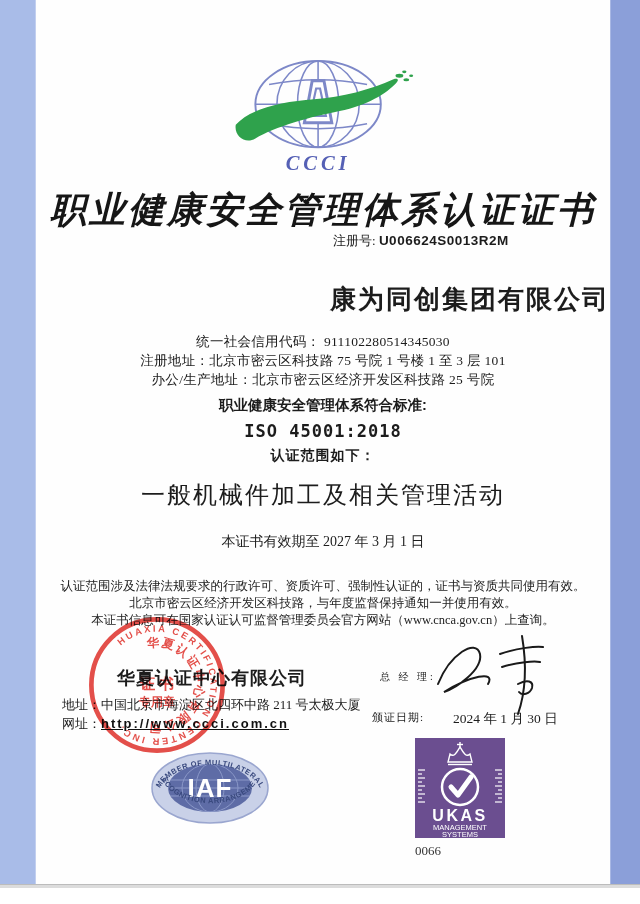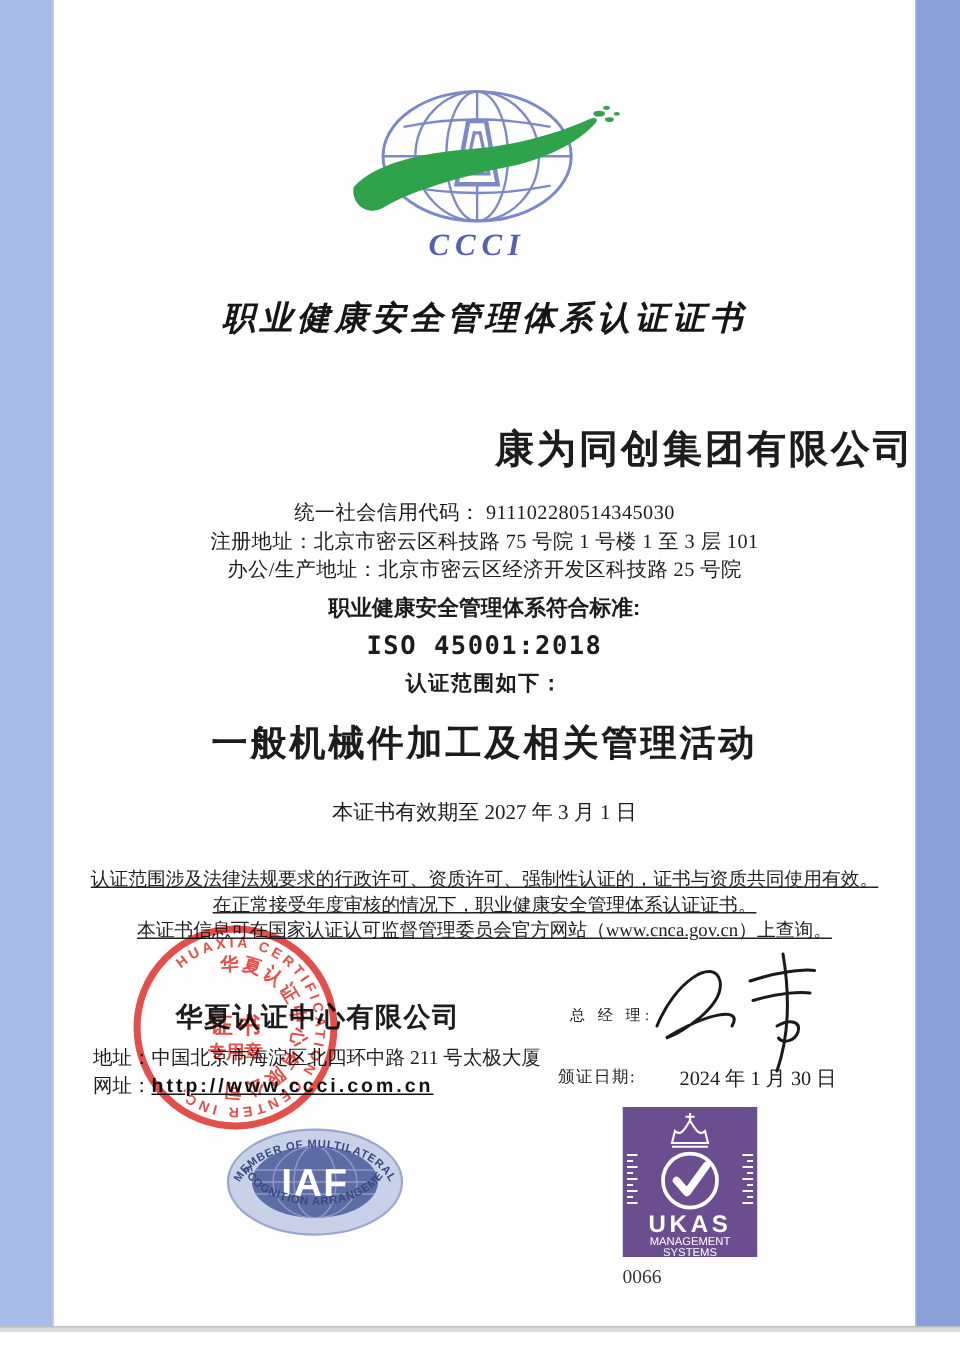--- a/index.html
+++ b/index.html
@@ -8,37 +8,37 @@
   .page { position:relative; width:640px; height:888px; background:#fefefe; overflow:hidden; }
   .strip { position:absolute; top:0; height:904px; }
   .strip-left  { left:0;  width:36px; background:#a9bce8; border-right:1px solid #c2cfef; }
   .strip-right { right:0; width:30px; background:#8b9fd9; border-left:1px solid #a9b8e4; }
   .bottom-edge { position:absolute; left:0; right:0; bottom:0; height:4px; background:#dcdcdc; border-top:1px solid #bcbcbc; }
 
   .center-line { position:absolute; left:36px; right:30px; text-align:center; }
 
   .ccci-logo { position:absolute; left:224px; top:50px; }
 
-  .title { top:186px; font-size:22px; font-weight:700; font-style:italic; letter-spacing:3px; color:#161616;
-           font-family:Liberation Serif, serif;margin-top:11px; }
+  .title { top:186px; font-size:36px; font-weight:700; font-style:italic; letter-spacing:3px; color:#161616;
+           font-family:Liberation Serif, serif; }
   .reg-line { position:absolute; left:333px; top:232px; font-size:13px; }
   .reg-line .reg-val { font-family:"Liberation Sans",sans-serif; font-weight:700; font-size:13.5px; letter-spacing:.5px; }
 
   .company-name { top:282px; font-size:26px; font-weight:700; letter-spacing:2px;
                   font-family:"Liberation Sans","DejaVu Sans",sans-serif;text-align:right; }
   .info-line { font-size:13.5px; letter-spacing:.3px; }
   .l1 { top:333px; } .l2 { top:352px; } .l3 { top:371px; }
 
   .std-heading  { top:396px; font-size:14.5px; font-weight:700; font-family:"Liberation Sans",sans-serif; }
   .std-code     { top:421px; font-size:17px;  font-weight:700; font-family:"DejaVu Sans Mono","Liberation Mono",monospace; letter-spacing:1px; }
   .scope-heading{ top:447px; font-size:14px;  font-weight:700; font-family:"Liberation Sans",sans-serif; letter-spacing:1px; }
-  .scope        { top:479px; font-size:24px;  font-weight:700; letter-spacing:2px; font-family:"Liberation Sans",sans-serif; }
+  .scope        { top:479px; font-size:24px;  font-weight:400; letter-spacing:2px; font-family:"Liberation Sans",sans-serif; }
   .validity     { top:533px; font-size:14px; }
 
-  .fine { top:578px; font-size:12.5px; line-height:17px; color:#222;text-decoration:underline; }
+  .fine { top:578px; font-size:12.5px; line-height:17px; color:#222; }
 
   .issuer-name { position:absolute; left:117px; top:666px; font-size:18px; font-weight:700;
                  font-family:"Liberation Sans",sans-serif; letter-spacing:1px; }
   .issuer-addr { position:absolute; left:62px; top:696px; font-size:13px; }
   .issuer-web  { position:absolute; left:62px; top:715px; font-size:13px; }
   .issuer-web .url { font-family:"Liberation Sans",sans-serif; font-weight:700; letter-spacing:2px;
                      text-decoration:underline; color:#111; }
 
   .stamp { position:absolute; left:82px; top:610px; mix-blend-mode:multiply; opacity:.92; }
 
@@ -79,36 +79,39 @@
       <path d="M12 76 C10 88 22 96 32 90 C52 78 88 68 118 62 C146 56 166 44 176 33 C179 30 177 28 173 29.5 C150 40 120 48 92 50 C58 52.5 26 60 12 76 Z"></path>
       <ellipse cx="179" cy="26" rx="4" ry="2"></ellipse>
       <ellipse cx="186" cy="30" rx="3" ry="1.6"></ellipse>
       <ellipse cx="184" cy="22" rx="2.2" ry="1.4"></ellipse>
       <ellipse cx="191" cy="26" rx="2" ry="1.2"></ellipse>
     </g>
     <text x="96" y="122" text-anchor="middle" font-family="Liberation Serif, serif" font-style="italic" font-weight="700" font-size="21" letter-spacing="4" fill="#5560b5">CCCI</text>
   </svg>
 
   <div class="center-line title">职业健康安全管理体系认证证书</div>
+  <div class="reg-line">
+    <span>注册号: </span><span class="reg-val">U006624S0013R2M</span>
+  </div>
 
   <div class="center-line company-name">康为同创集团有限公司</div>
   <div class="center-line info-line l1">统一社会信用代码： 911102280514345030</div>
   <div class="center-line info-line l2">注册地址：北京市密云区科技路 75 号院 1 号楼 1 至 3 层 101</div>
   <div class="center-line info-line l3">办公/生产地址：北京市密云区经济开发区科技路 25 号院</div>
 
   <div class="center-line std-heading">职业健康安全管理体系符合标准:</div>
   <div class="center-line std-code">ISO 45001:2018</div>
   <div class="center-line scope-heading">认证范围如下：</div>
   <div class="center-line scope">一般机械件加工及相关管理活动</div>
 
   <div class="center-line validity">本证书有效期至 2027 年 3 月 1 日</div>
 
   <div class="center-line fine">
     <div>认证范围涉及法律法规要求的行政许可、资质许可、强制性认证的，证书与资质共同使用有效。</div>
-    <div>在正常接受年度审核的情况下，职业健康安全管理体系认证证书。</div>
+    <div>北京市密云区经济开发区科技路，与年度监督保持通知一并使用有效。</div>
     <div>本证书信息可在国家认证认可监督管理委员会官方网站（www.cnca.gov.cn）上查询。</div>
   </div>
 
   <div class="issuer-name">华夏认证中心有限公司</div>
   <div class="issuer-addr">地址：中国北京市海淀区北四环中路 211 号太极大厦</div>
   <div class="issuer-web">
     <span>网址：</span><span class="url">http://www.ccci.com.cn</span>
   </div>
 
   <svg class="stamp" width="150" height="150" viewBox="0 0 160 160">

